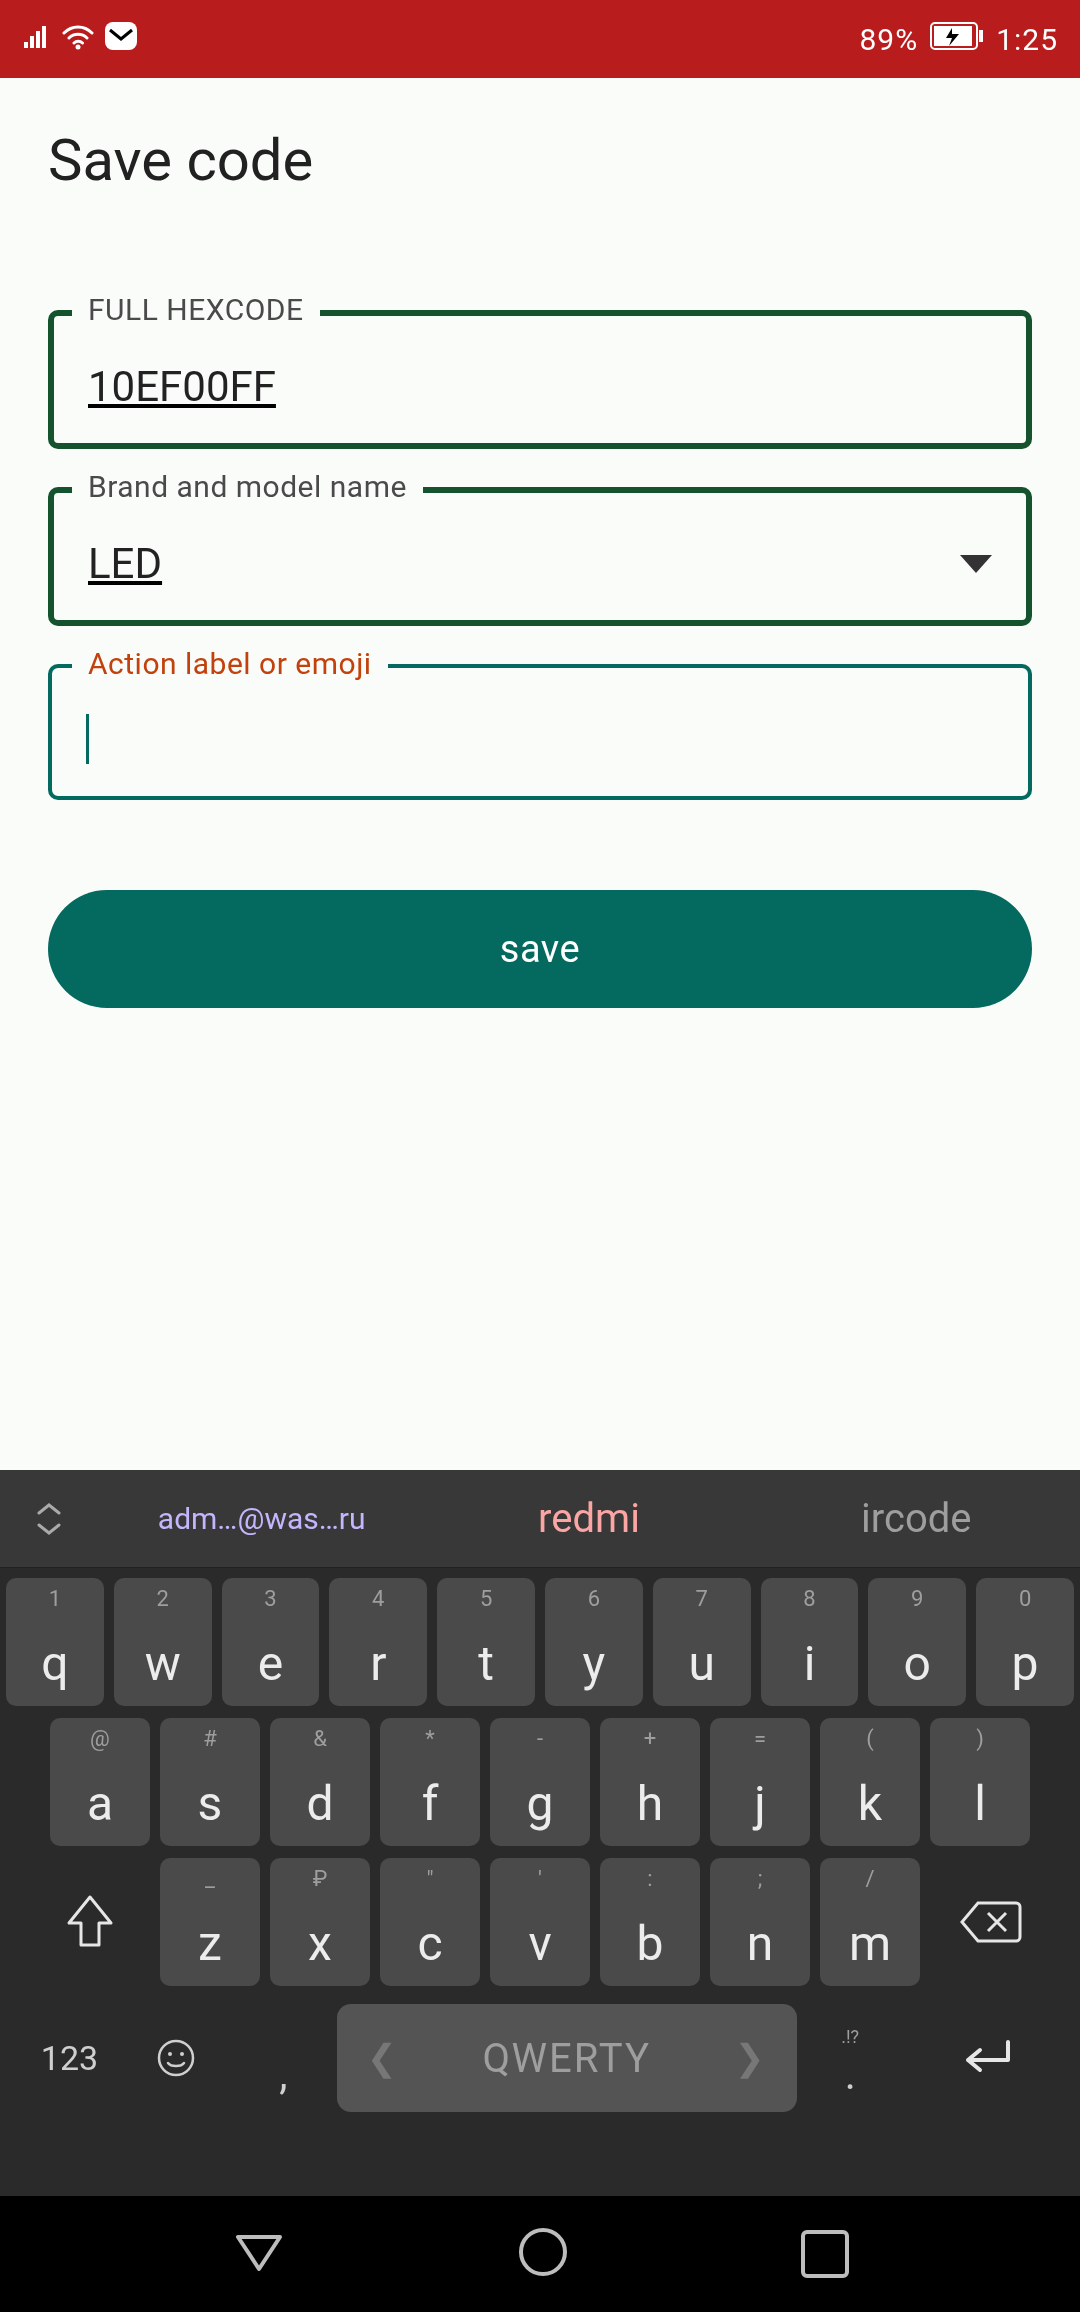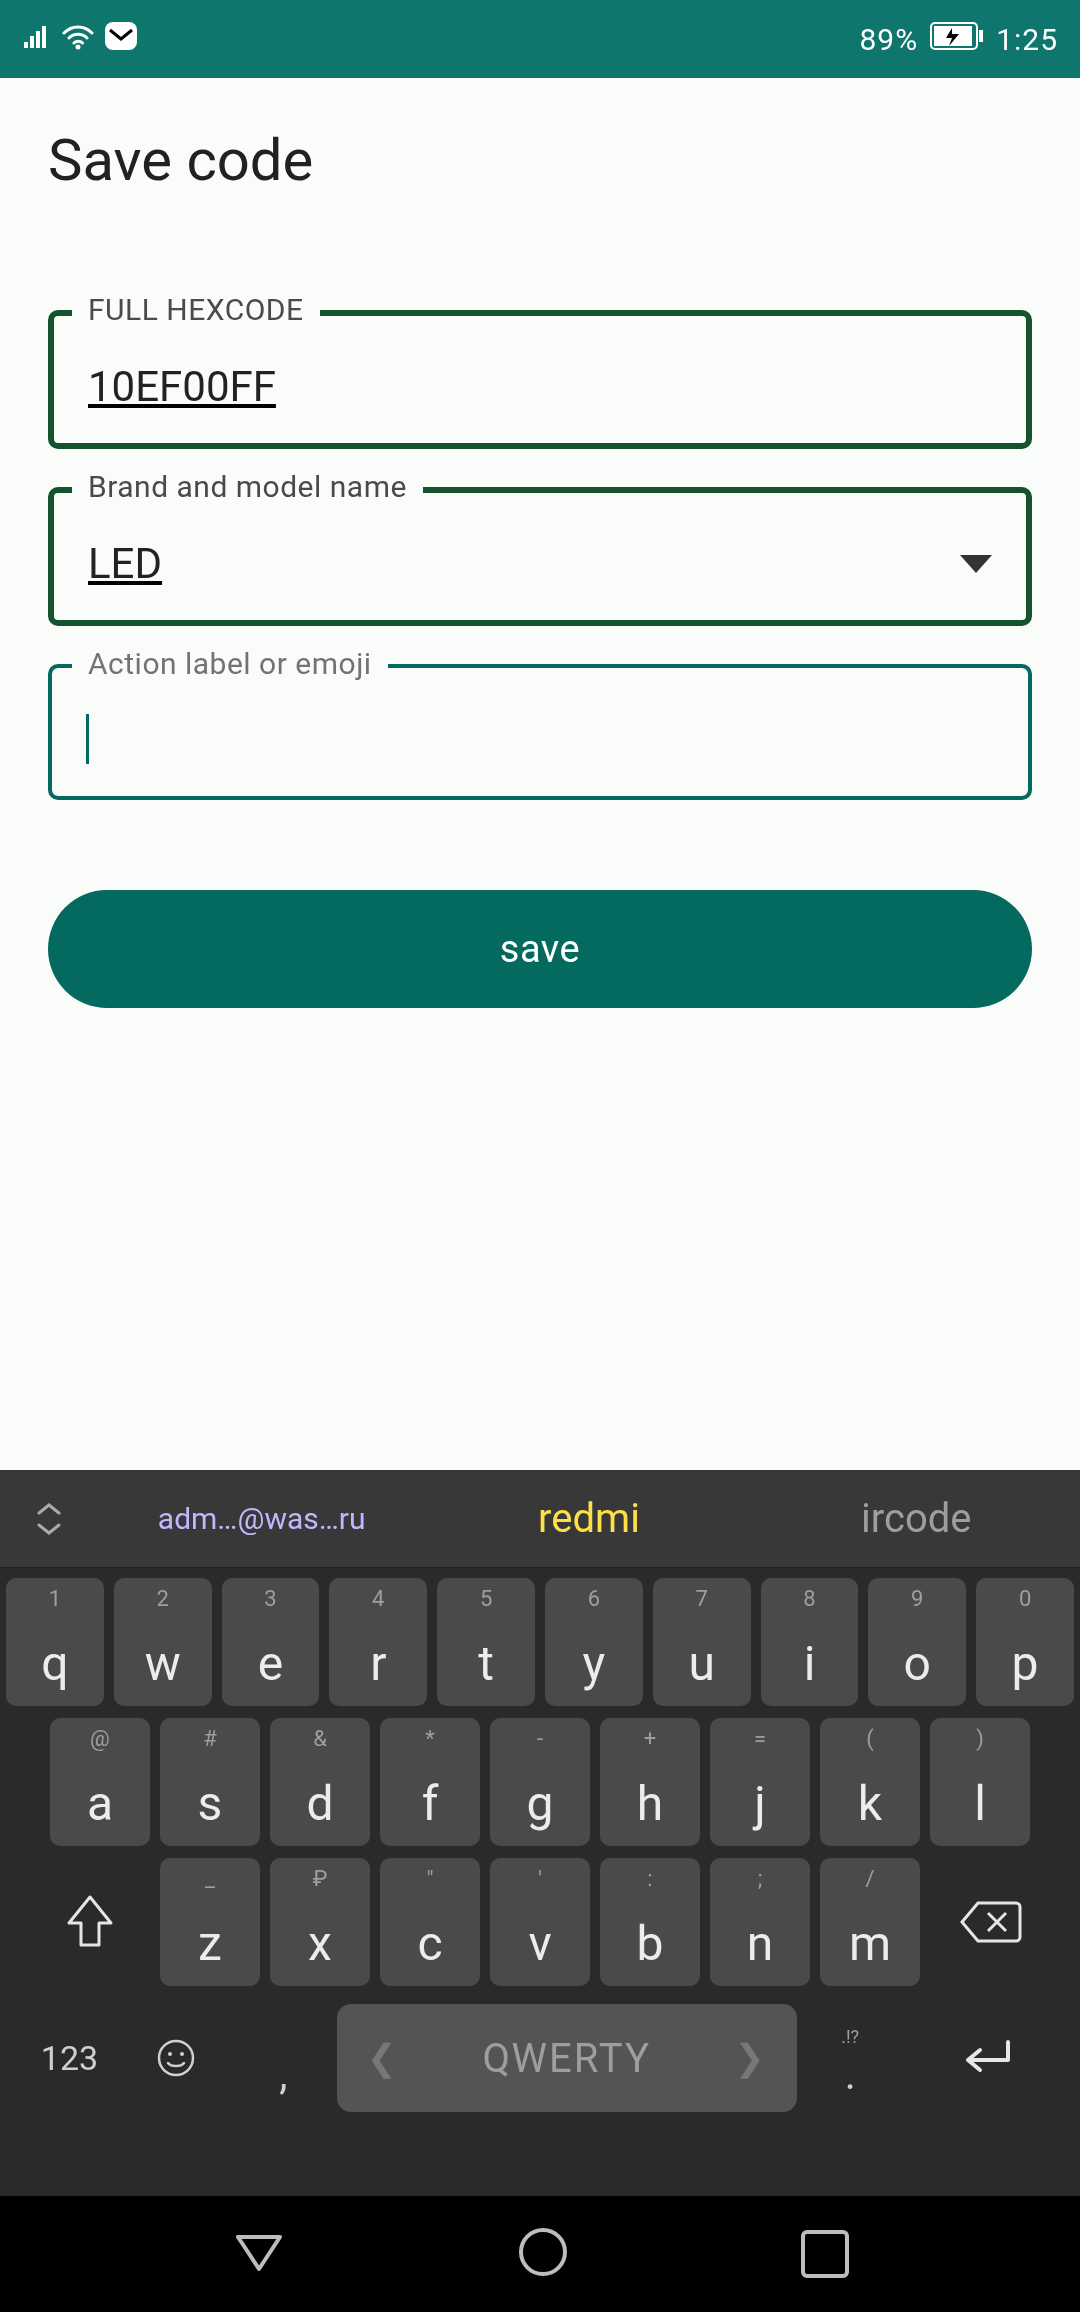--- a/index.html
+++ b/index.html
@@ -1,44 +1,44 @@
 <!DOCTYPE html>
 <html><head>
   <meta charset="utf-8">
   <style>
     * { margin: 0; padding: 0; box-sizing: border-box; font-family: -apple-system, Roboto, Arial, sans-serif; }
     html, body { width: 1080px; height: 2312px; background: #fafcfa; overflow: hidden; }
 
     
-    .status-bar { height: 78px; background: #0f766e; color: #fff; display: flex; align-items: center; padding: 0 22px; font-size: 30px; }
+    .status-bar { height: 78px; background: #b91c1c; color: #fff; display: flex; align-items: center; padding: 0 22px; font-size: 30px; }
     .status-left { display: flex; align-items: center; gap: 10px; flex: 0 0 auto; }
     .status-right { margin-left: auto; display: flex; align-items: center; gap: 12px; }
     .status-right .pct { letter-spacing: 1px; }
     .status-right .time { letter-spacing: 1px; }
 
     
     .content { padding: 48px 48px 0 48px; }
     .page-title { font-size: 58px; color: #212121; font-weight: 400; margin-bottom: 116px; }
 
     .field { position: relative; margin-bottom: 38px; text-decoration: underline; }
     .field-box { border: 6px solid #14532d; border-radius: 10px; padding: 46px 34px 32px 34px; font-size: 42px; color: #222; display: flex; align-items: center; min-height: 120px; }
     .field-label { position: absolute; top: -18px; left: 24px; background: #fafcfa; padding: 0 16px; font-size: 30px; color: #4a4a4a; letter-spacing: .5px; }
     .field.focused .field-box { border: 4px solid #04695e; }
-    .field.focused .field-label { color: #737373; text-align: center; }
+    .field.focused .field-label { color: #c2410c; text-align: center; }
     .select-box { justify-content: space-between; }
     .dropdown-caret { width: 0; height: 0; border-left: 16px solid transparent; border-right: 16px solid transparent; border-top: 18px solid #333; margin-left: auto; }
     .cursor { display: inline-block; width: 3px; height: 50px; background: #04695e; }
 
     .save-btn { margin-top: 52px; width: 100%; height: 118px; background: #04695e; color: #fff; border: none; border-radius: 60px; font-size: 38px; letter-spacing: .5px; cursor: pointer; }
 
     
     .keyboard { position: absolute; bottom: 116px; left: 0; right: 0; height: 726px; background: #2a2a2a; color: #e6e6e6; }
     .kb-suggest { height: 98px; background: #383838; display: flex; align-items: center; border-bottom: 1px solid #222; }
     .kb-expand { width: 98px; display: flex; align-items: center; justify-content: center; flex-direction: column; color: #aaa; font-size: 28px; }
-    .kb-sugg-item { flex: 1; text-align: center; font-size: 40px; color: #fde047; }
+    .kb-sugg-item { flex: 1; text-align: center; font-size: 40px; color: #fca5a5; }
     .kb-sugg-item.small { font-size: 30px; color: #c4b5fd; }
     .kb-sugg-item.dim { color: #9e9e9e; }
 
     .kb-rows { padding: 10px 6px 0 6px; }
     .kb-row { display: flex; gap: 10px; margin-bottom: 12px; justify-content: center; }
     .key { background: #4a4a4a; border-radius: 10px; width: 100px; height: 128px; display: flex; flex-direction: column; align-items: center; justify-content: flex-end; padding-bottom: 14px; color: #ececec; font-size: 48px; position: relative; }
     .key .sup { position: absolute; top: 8px; right: 12px; font-size: 22px; color: #9e9e9e; }
     .key .sup.center { left: 0; right: 0; text-align: center; }
     .row2 .key { width: 100px; }
     .row3 { padding: 0 10px; }

